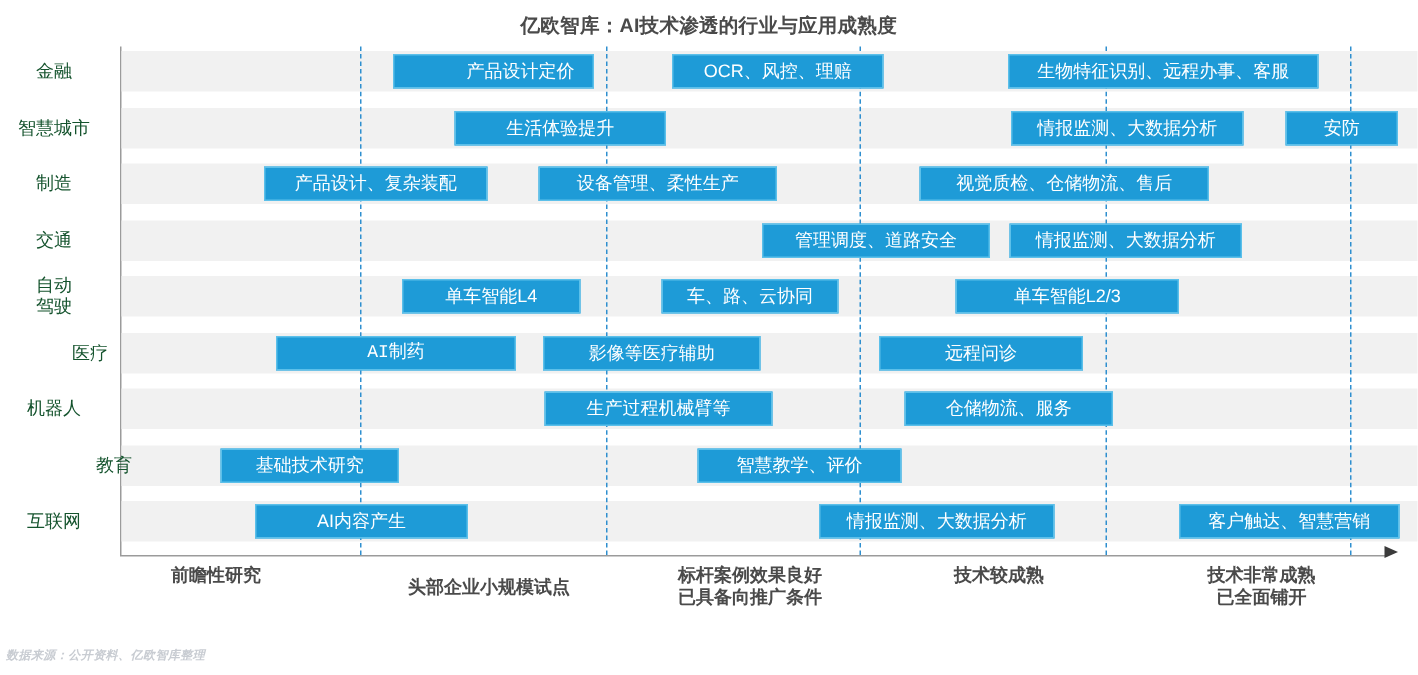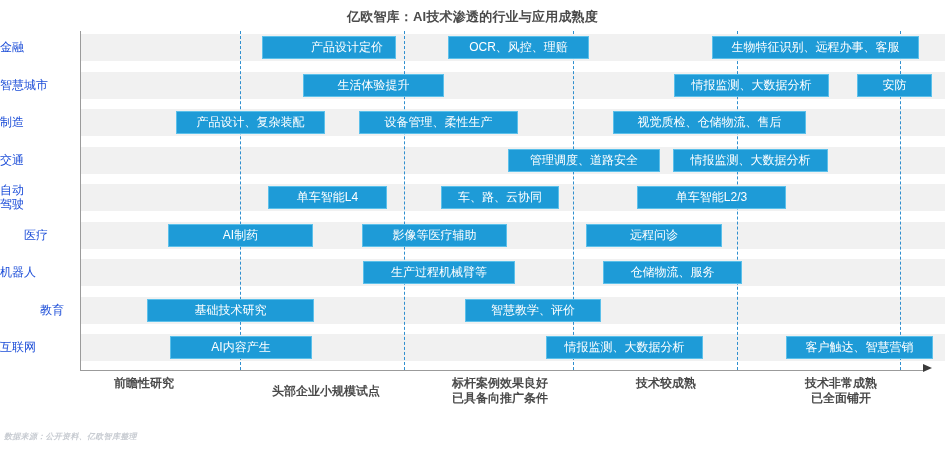--- a/index.html
+++ b/index.html
@@ -33,23 +33,23 @@
     top: 31px;
     width: 945px;
     height: 340px;
   }
 
   
   .ylabel {
     position: absolute;
     left: 0;
     width: 72px;
-    text-align: left;
+    text-align: center;
     font-size: 12px;
-    color: #1d4ed8;
+    color: #14532d;
     line-height: 14px;
   }
   .ylabel span { display: block; }
 
   
   #y-axis-line {
     position: absolute;
     left: 80px;
     top: 0px;
     width: 1px;
@@ -183,38 +183,38 @@
       <div class="ylabel" style="top: 271.5px; padding-left: 40px;">
         <span>教育</span>
       </div>
       <div class="ylabel" style="top: 309px;">
         <span>互联网</span>
       </div>
     </div>
   <div id="bars-layer">
       <div class="bar" style="left: 262px; width: 134px; top: 5px; padding-left: 36px;">产品设计定价</div>
       <div class="bar" style="left: 448px; width: 141px; top: 5px;">OCR、风控、理赔</div>
-      <div class="bar" style="left: 672px; width: 207px; top: 5px; margin-left: 40px;">生物特征识别、远程办事、客服</div>
+      <div class="bar" style="left: 672px; width: 207px; top: 5px;">生物特征识别、远程办事、客服</div>
       <div class="bar" style="left: 303px; width: 141px; top: 42.5px;">生活体验提升</div>
       <div class="bar" style="left: 674px; width: 155px; top: 42.5px;">情报监测、大数据分析</div>
       <div class="bar" style="left: 857px; width: 75px; top: 42.5px;">安防</div>
       <div class="bar" style="left: 176px; width: 149px; top: 80px;">产品设计、复杂装配</div>
       <div class="bar" style="left: 359px; width: 159px; top: 80px;">设备管理、柔性生产</div>
       <div class="bar" style="left: 613px; width: 193px; top: 80px;">视觉质检、仓储物流、售后</div>
       <div class="bar" style="left: 508px; width: 152px; top: 117.5px;">管理调度、道路安全</div>
       <div class="bar" style="left: 673px; width: 155px; top: 117.5px;">情报监测、大数据分析</div>
       <div class="bar" style="left: 268px; width: 119px; top: 155px;">单车智能L4</div>
       <div class="bar" style="left: 441px; width: 118px; top: 155px;">车、路、云协同</div>
       <div class="bar" style="left: 637px; width: 149px; top: 155px;">单车智能L2/3</div>
-      <div class="bar" style="left: 168px; width: 145px; top: 192.5px;">AI制药</div>
+      <div class="bar" style="left: 184px; width: 160px; top: 192.5px; font-family: Liberation Mono, monospace;">AI制药</div>
       <div class="bar" style="left: 362px; width: 145px; top: 192.5px;">影像等医疗辅助</div>
       <div class="bar" style="left: 586px; width: 136px; top: 192.5px;">远程问诊</div>
       <div class="bar" style="left: 363px; width: 152px; top: 230px;">生产过程机械臂等</div>
       <div class="bar" style="left: 603px; width: 139px; top: 230px;">仓储物流、服务</div>
-      <div class="bar" style="left: 147px; width: 167px; top: 267.5px;">基础技术研究</div>
+      <div class="bar" style="left: 147px; width: 119px; top: 267.5px;">基础技术研究</div>
       <div class="bar" style="left: 465px; width: 136px; top: 267.5px;">智慧教学、评价</div>
       <div class="bar" style="left: 170px; width: 142px; top: 305px;">AI内容产生</div>
       <div class="bar" style="left: 546px; width: 157px; top: 305px;">情报监测、大数据分析</div>
       <div class="bar" style="left: 786px; width: 147px; top: 305px;">客户触达、智慧营销</div>
     </div>
 </div>
 
 <div id="xlabels-layer">
     <div class="xlabel" style="left: 54px; width: 180px; top: 376px;">
       <span>前瞻性研究</span>

